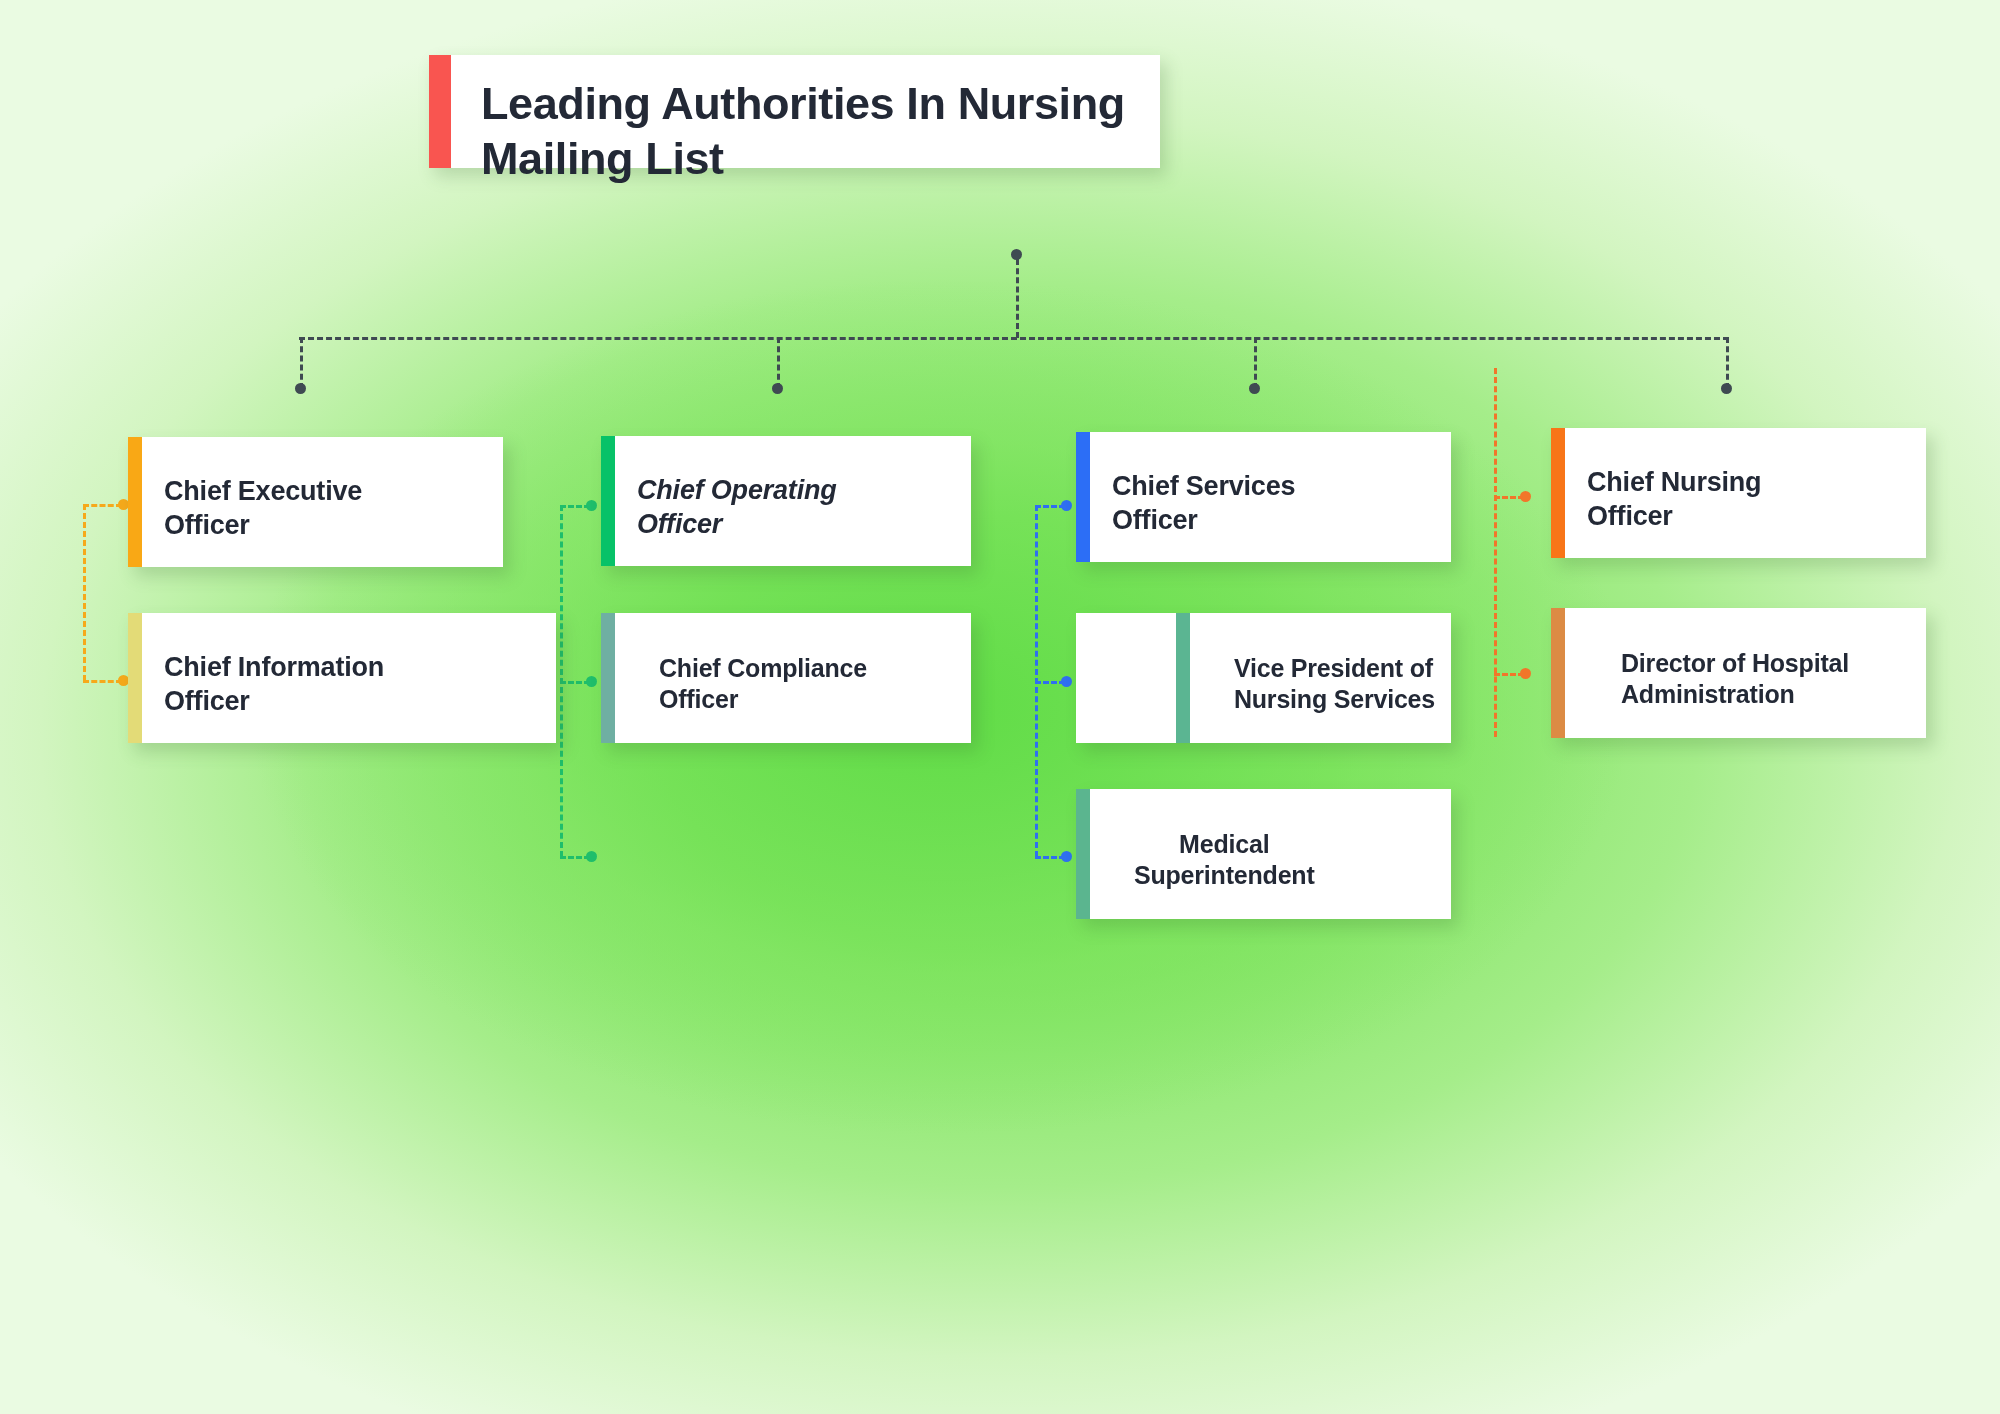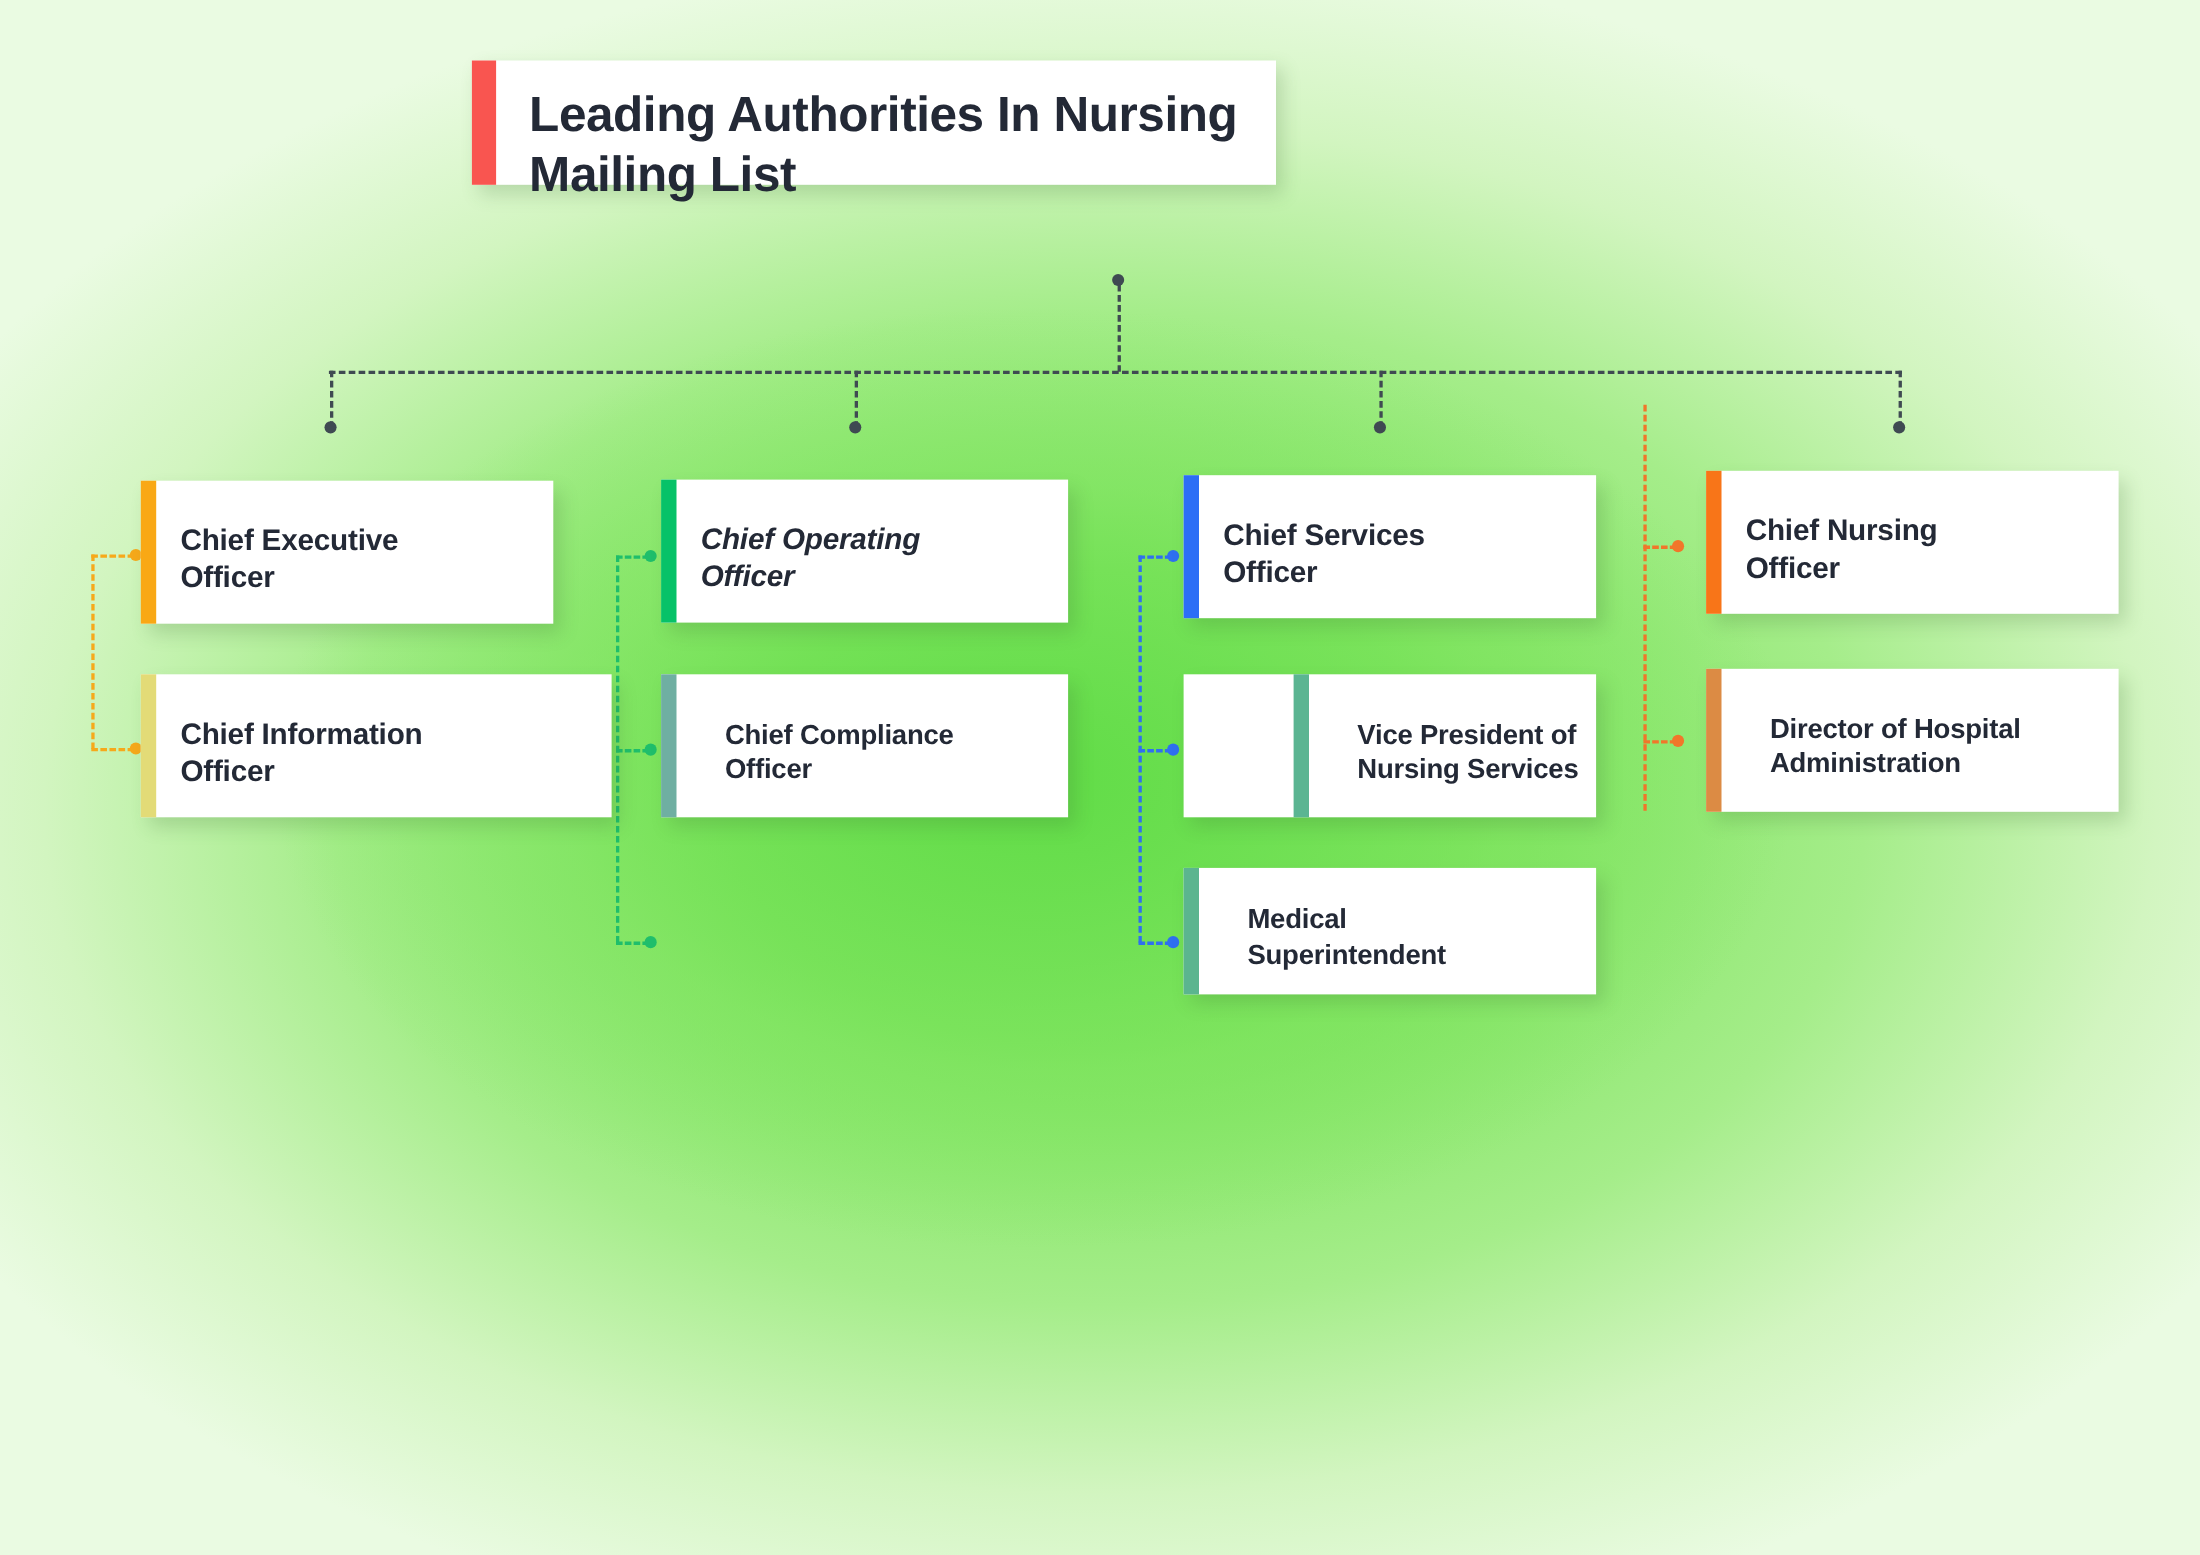--- a/index.html
+++ b/index.html
@@ -171,31 +171,31 @@
     <div class="node-text">Chief Services
 Officer</div>
   </div>
 
   <div class="node small" style="left:1076px;top:613px;width:375px;height:130px;justify-content:flex-end;">
     <div class="node-bar" id="c2n1bar" style="background: rgb(91, 181, 146);"></div>
     <div class="node-text">Vice President of
 Nursing Services</div>
   </div>
 
-  <div class="node small" style="left:1076px;top:789px;width:375px;height:115px;">
+  <div class="node small" style="left:1076px;top:789px;width:375px;height:130px;text-align:center;">
     <div class="node-bar" id="c2n2bar" style="background: rgb(91, 181, 143);"></div>
     <div class="node-text">Medical
 Superintendent</div>
   </div>
 
   <div class="node" style="left:1551px;top:428px;width:375px;height:130px;">
     <div class="node-bar" id="c3n0bar" style="background: rgb(248, 117, 24);"></div>
     <div class="node-text">Chief Nursing
 Officer</div>
   </div>
 
-  <div class="node small" style="left:1551px;top:608px;width:375px;height:130px;">
+  <div class="node small" style="left:1551px;top:608px;width:375px;height:130px;gap:12px;">
     <div class="node-bar" id="c3n1bar" style="background: rgb(220, 139, 68);"></div>
     <div class="node-text">Director of Hospital
 Administration</div>
   </div>
 
 </div>
 
 </body></html>

